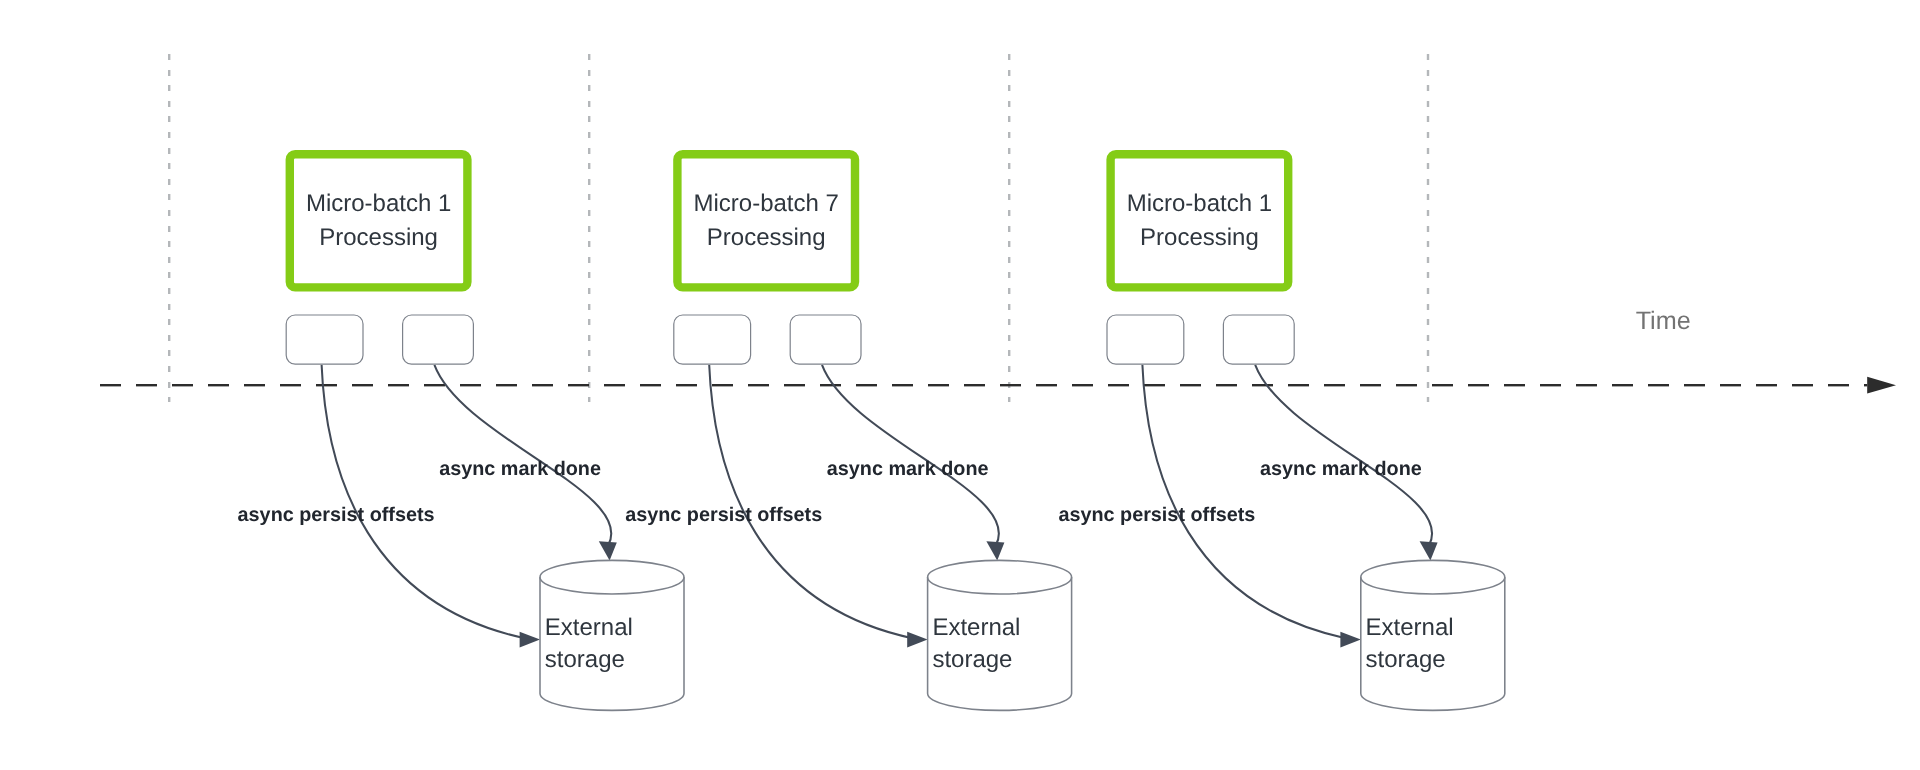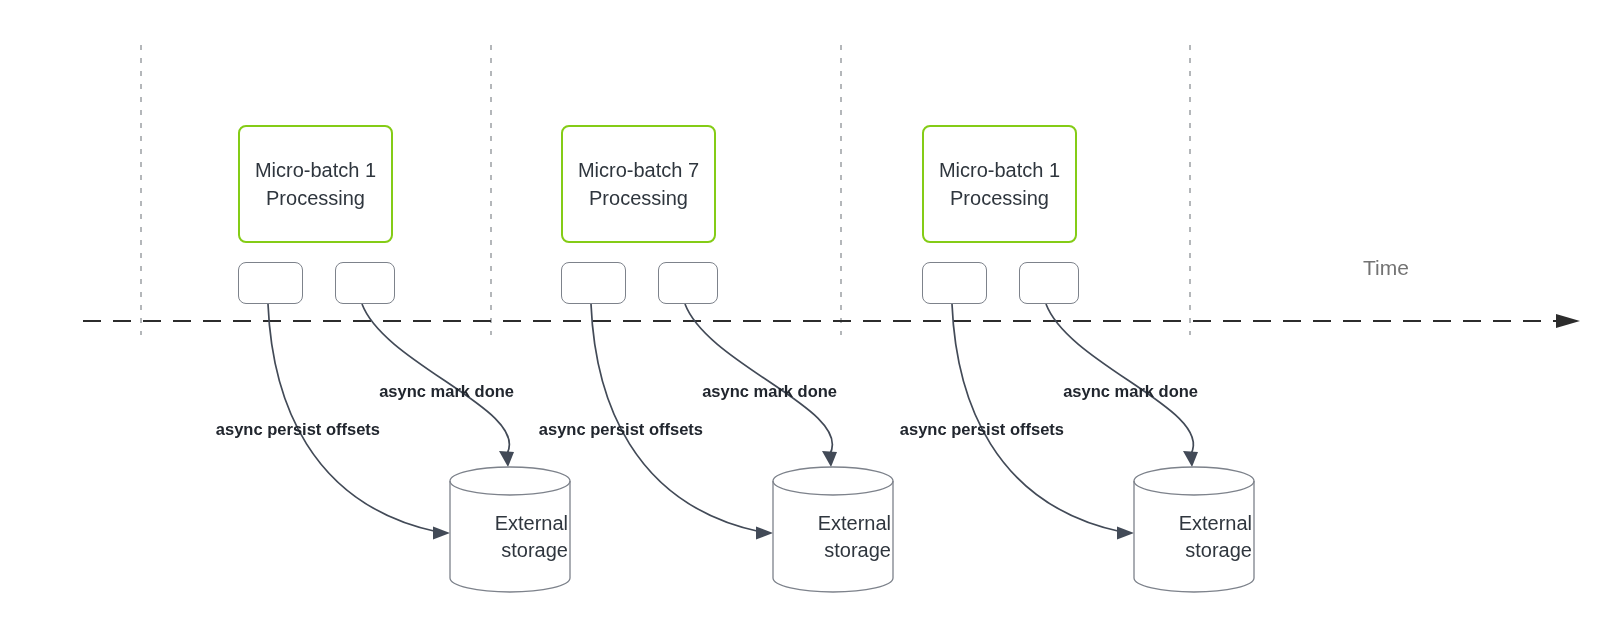--- a/index.html
+++ b/index.html
@@ -23,39 +23,39 @@
   }
   .time-label{
     position:absolute;left:1336px;top:256px;width:100px;text-align:center;
     font-size:21px;color:#737373;
   }
   
   .group{position:absolute;top:110px;width:380px;height:500px;}
   .g1{left:200px}.g2{left:523px}.g3{left:884px}
   .proc-box{
     position:absolute;left:38px;top:15px;width:155px;height:118px;box-sizing:border-box;
-    border:2px solid #84cc16;border-radius:8px;background:#ffffff;
+    border:7px solid #84cc16;border-radius:8px;background:#ffffff;
     display:flex;flex-direction:column;align-items:center;justify-content:center;
     font-size:20px;line-height:28px;text-align:left;
   }
   .mini-box{
     position:absolute;top:152px;height:42px;box-sizing:border-box;
     border:1px solid #7d828b;border-radius:8px;background:#ffffff;
   }
   .mini-a{left:38px;width:65px;}
   .mini-b{left:135px;width:60px;}
   .curves{position:absolute;left:0;top:0;width:380px;height:500px;}
   .flow-label{
     position:absolute;font-size:16.5px;font-weight:bold;color:#21262e;
-    text-align:right;white-space:nowrap;
+    text-align:left;white-space:nowrap;
   }
   .persist-label{left:-2px;top:310px;width:182px;}
   .markdone-label{left:166px;top:272px;width:148px;}
   .cyl-text{
-    position:absolute;left:264px;top:400px;width:104px;text-align:right;
+    position:absolute;left:254px;top:400px;width:104px;text-align:left;
     font-size:20px;line-height:27px;color:#2f363e;
   }
 </style>
 </head>
 <body>
 
 <div class="canvas">
 
   <div class="vguide" style="left:140px"></div>
   <div class="vguide" style="left:490px"></div>

